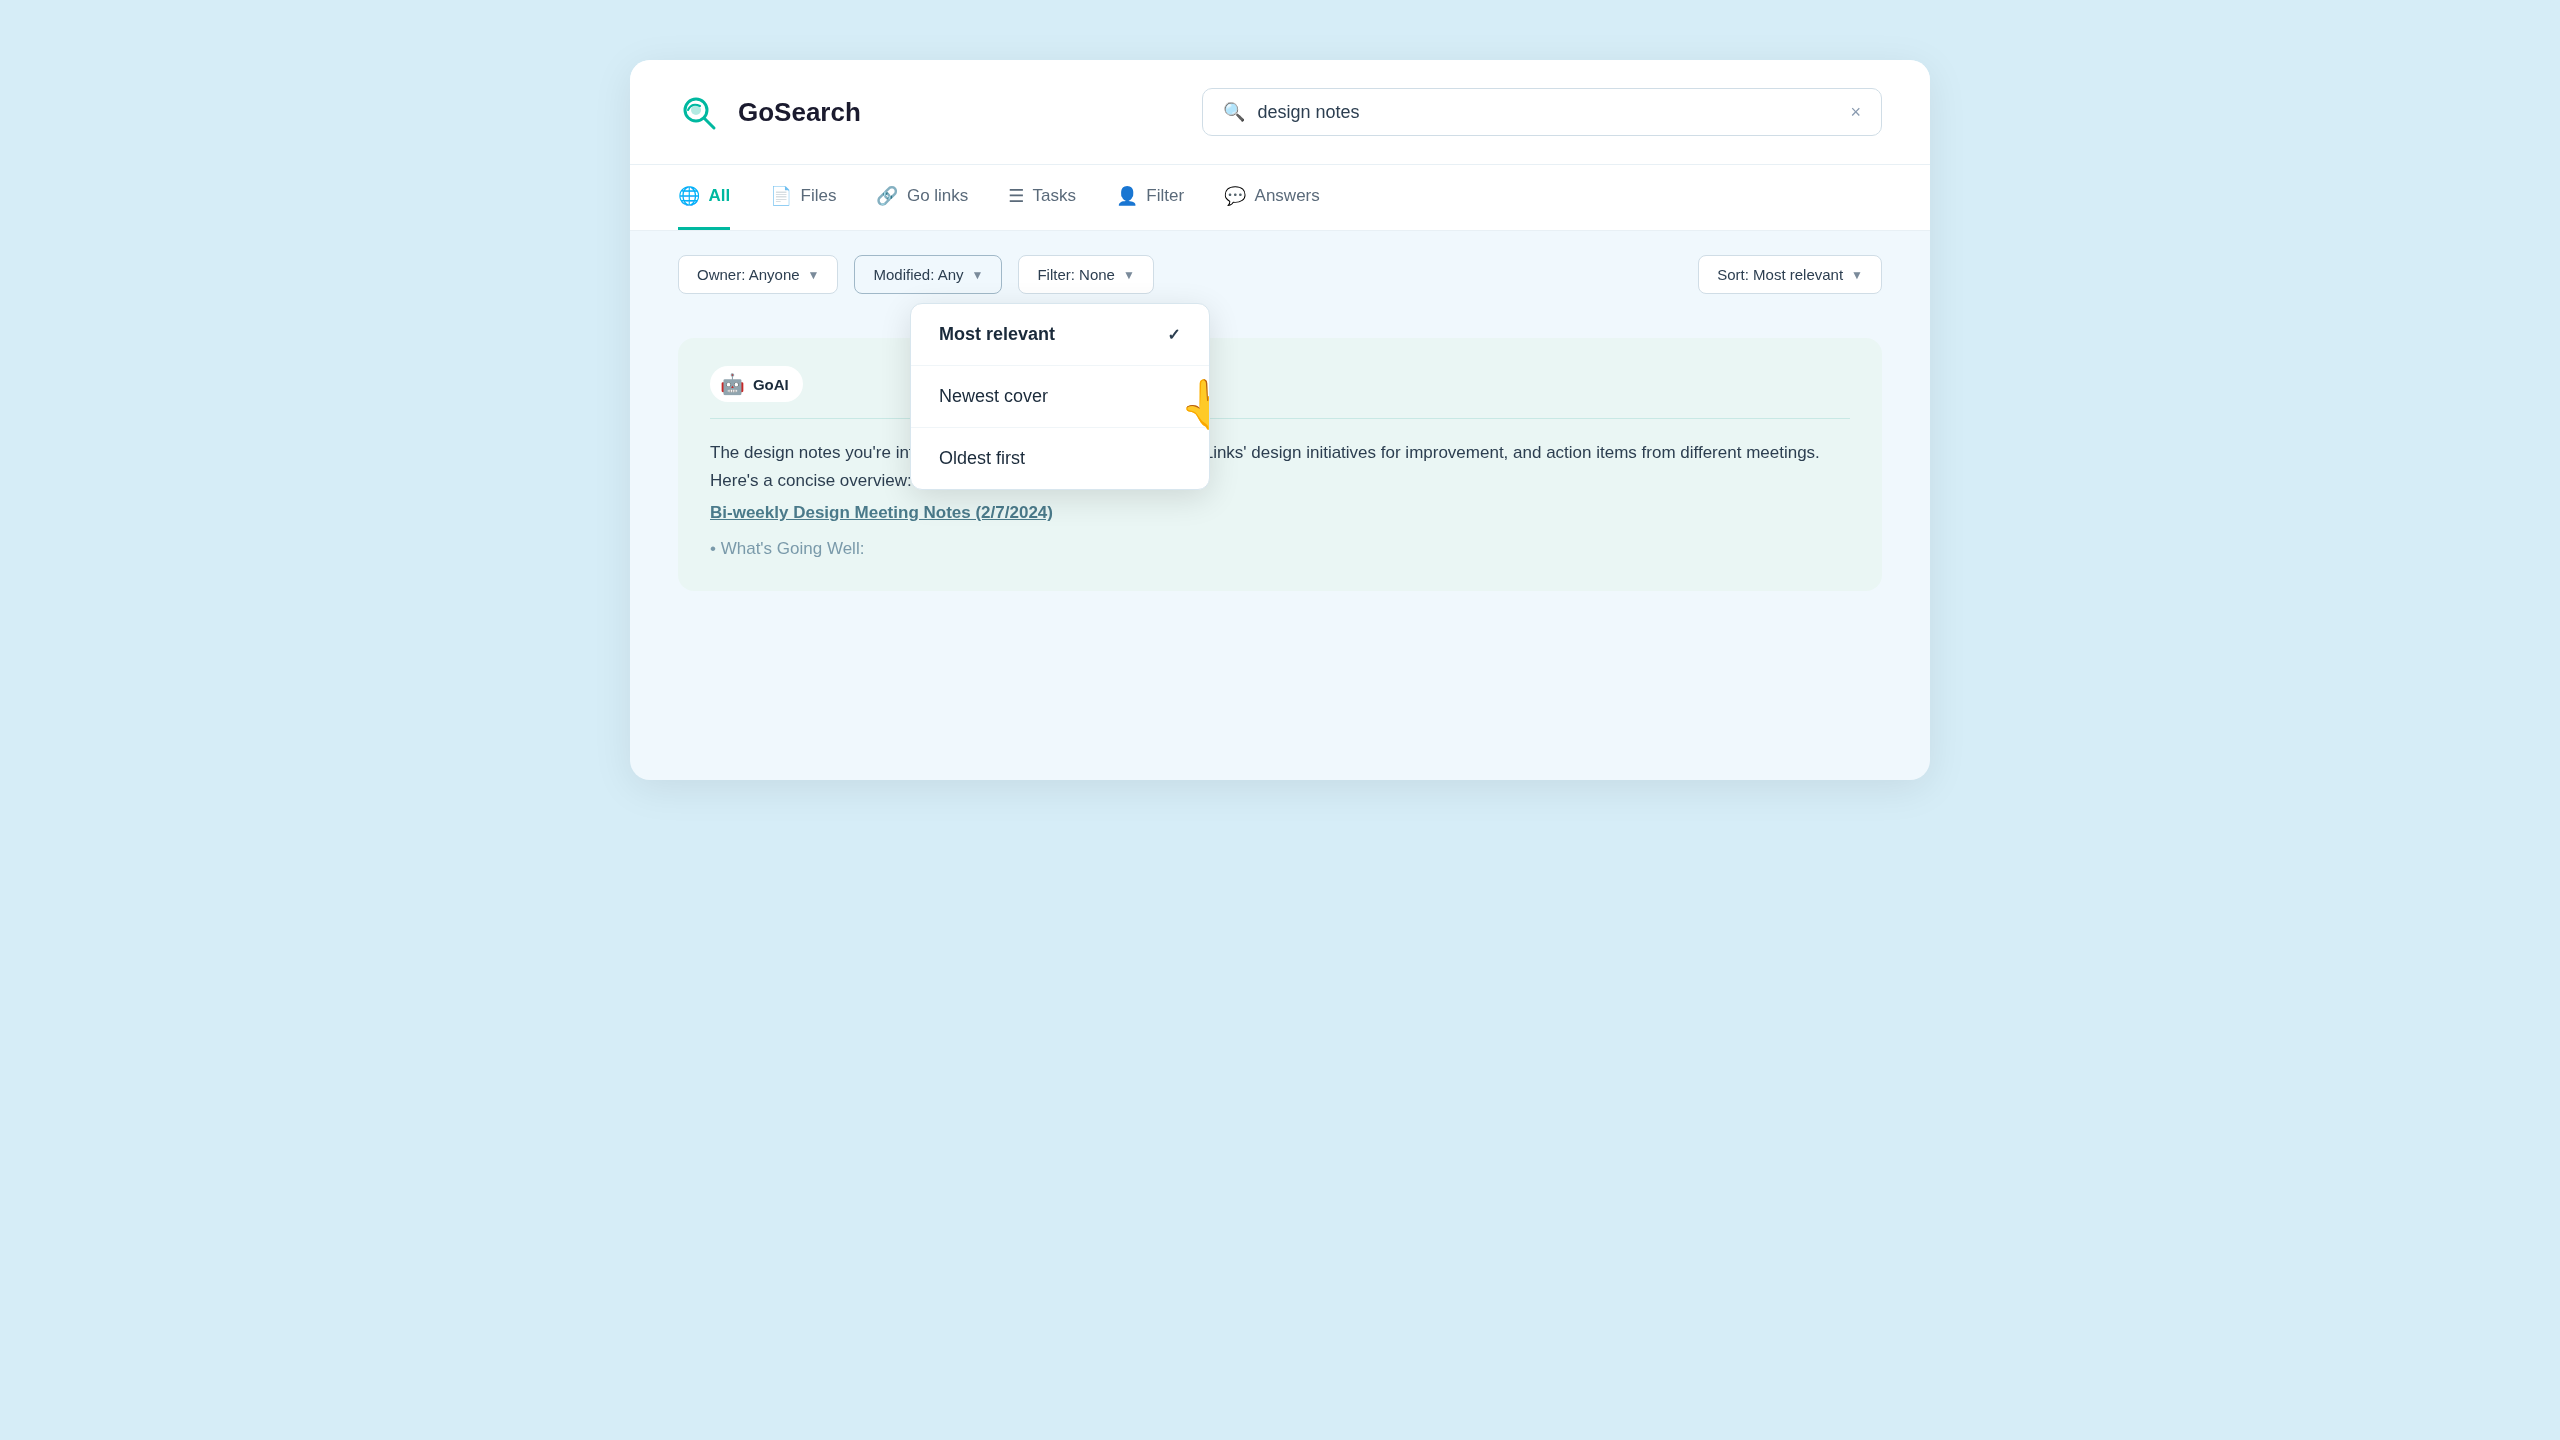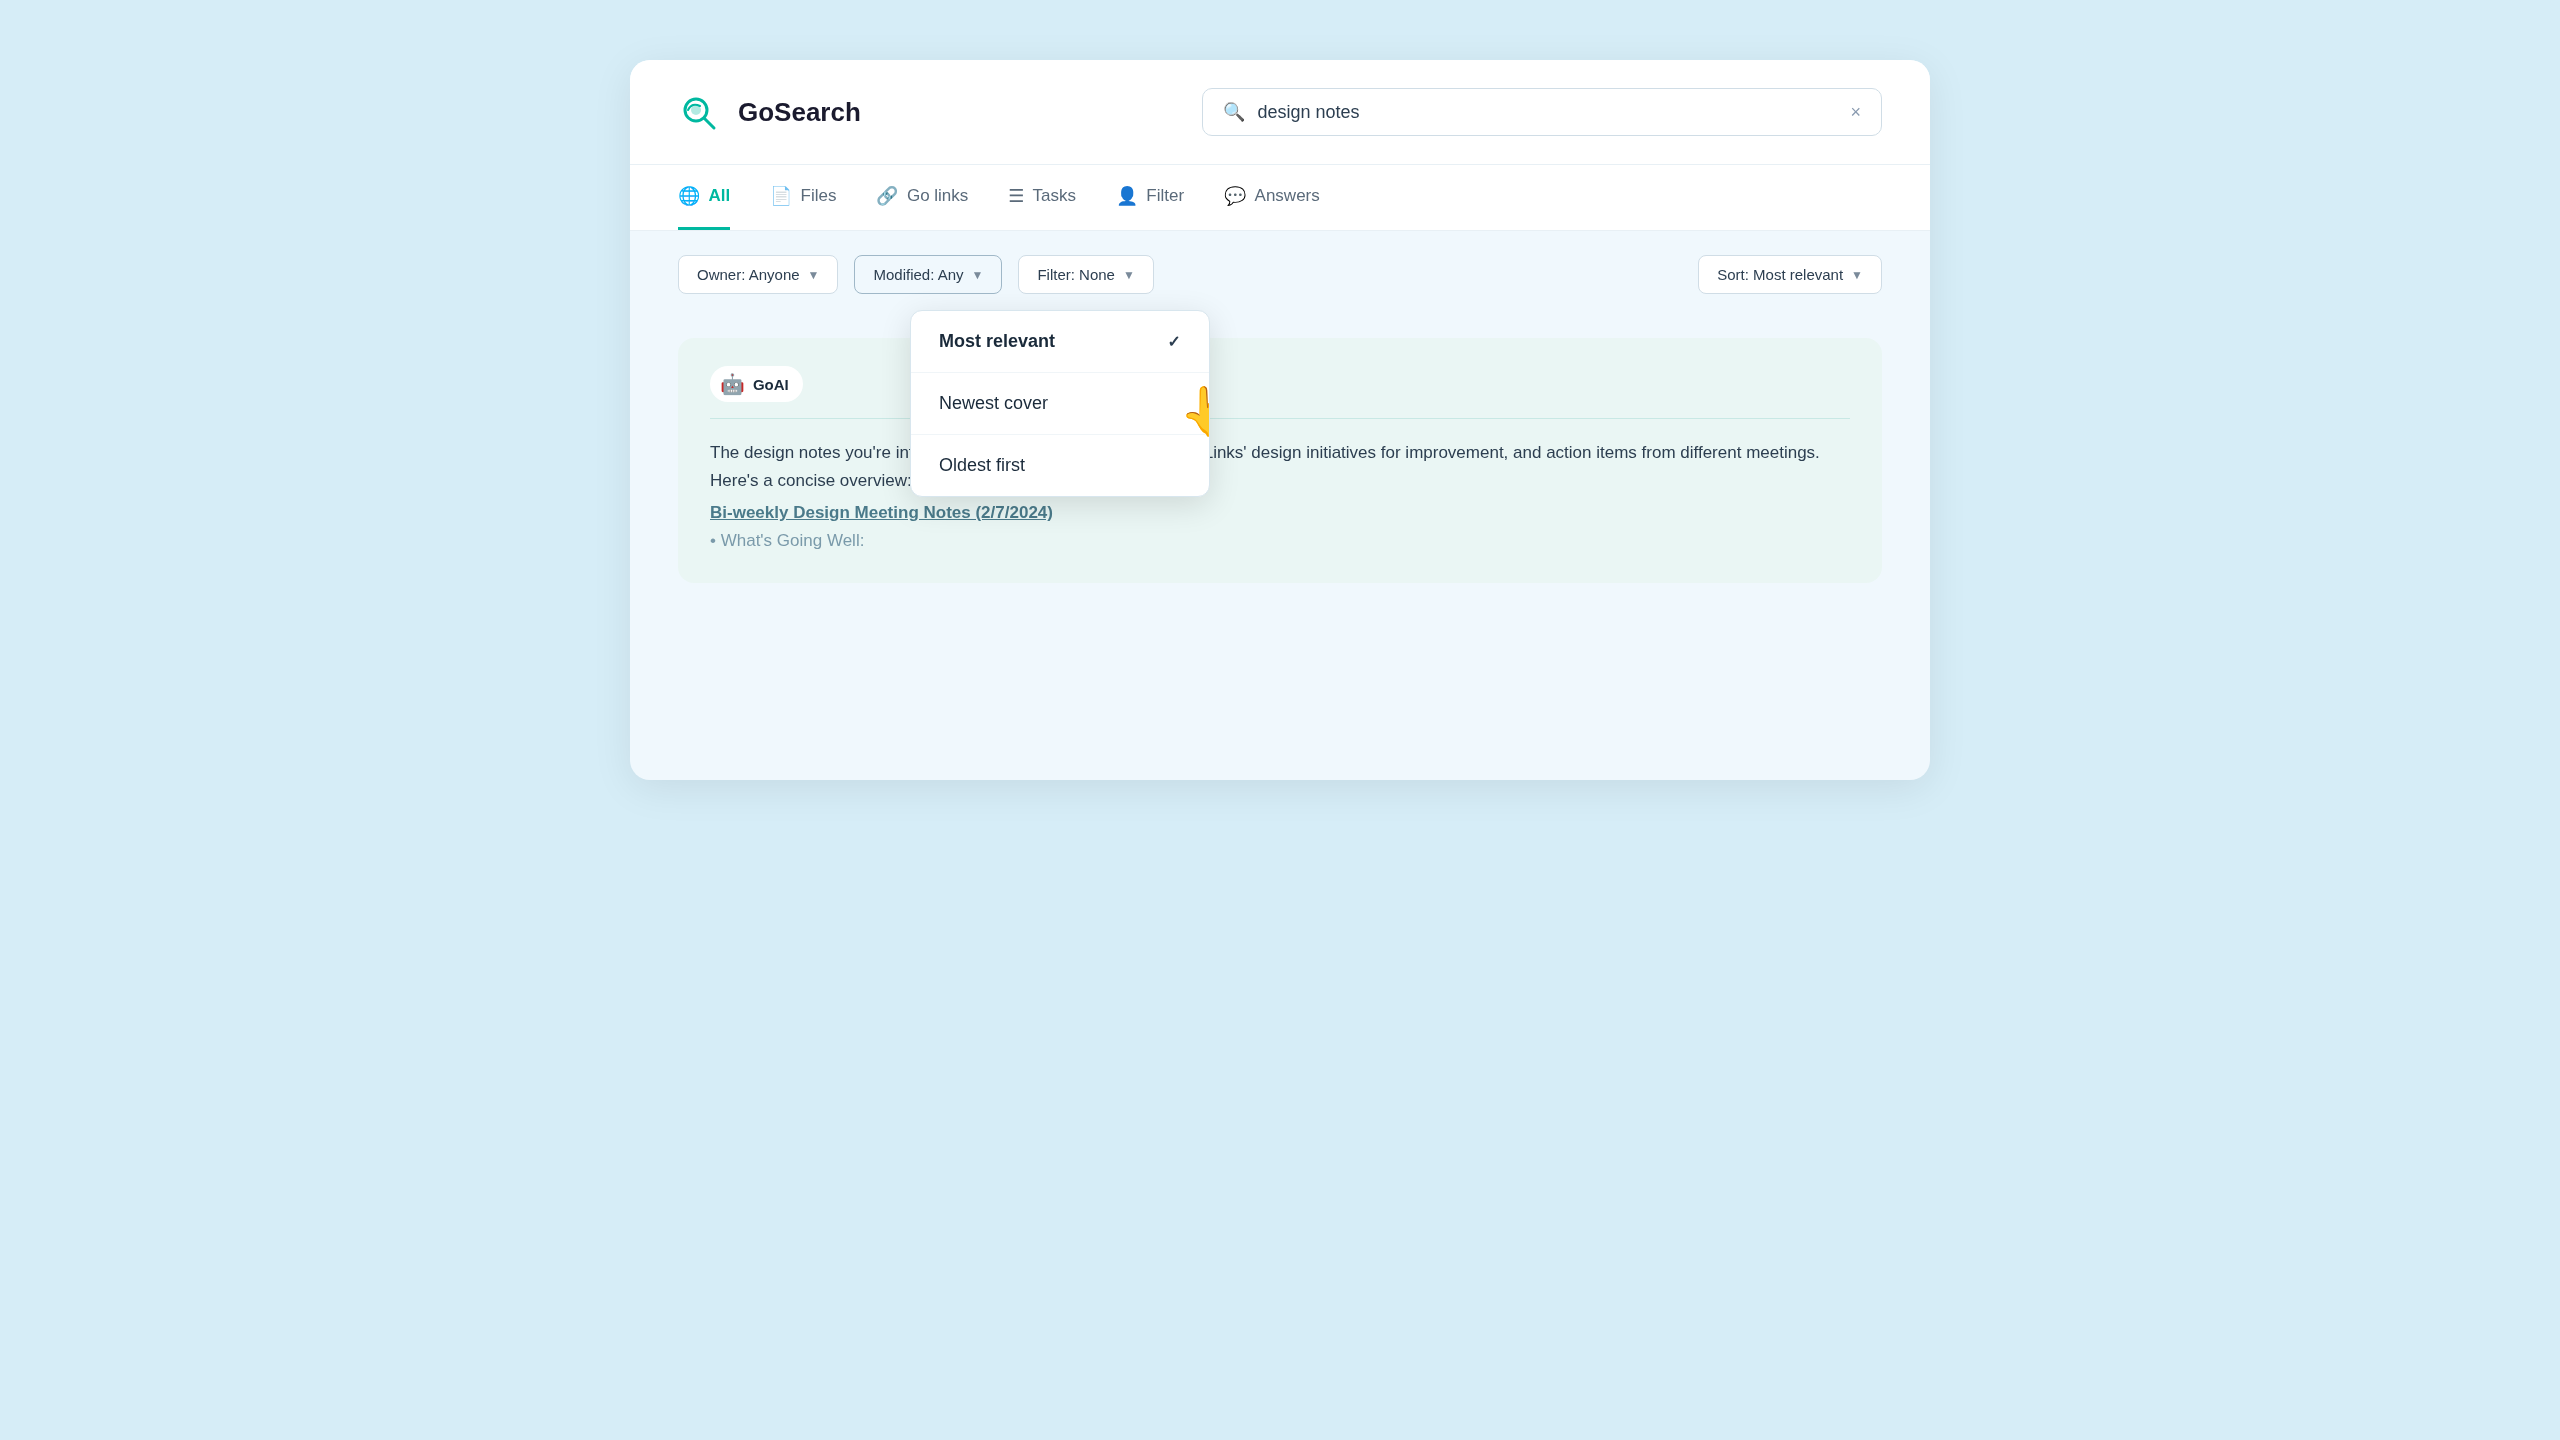--- a/index.html
+++ b/index.html
@@ -154,21 +154,21 @@
       color: #7a8a9a;
     }
 
     .sort-btn {
       margin-left: auto;
     }
 
     
     .dropdown-container {
       position: absolute;
-      top: 79px;
+      top: 72px;
       left: 280px;
       z-index: 100;
     }
 
     .dropdown-menu {
       background: #ffffff;
       border: 1.5px solid #d8e6ee;
       border-radius: 12px;
       box-shadow: 0 8px 32px rgba(0,0,0,0.12);
       min-width: 300px;
@@ -344,18 +344,18 @@
     <div class="goai-card">
       <div class="goai-header">
         <div class="goai-badge">
           <span class="robot-icon">🤖</span>
           <span>GoAI</span>
         </div>
       </div>
       <div class="goai-body">
         <p>The design notes you're interested in cover various aspects of GoLinks' design initiatives for improvement, and action items from different meetings. Here's a concise overview:</p>
         <p style="margin-top: 4px; color: #4a7a8a; text-decoration: underline; cursor: pointer; font-weight: bold;">Bi-weekly Design Meeting Notes (2/7/2024)</p>
-        <p style="color: #7a9aaa;">• What's Going Well:</p>
+        <p style="margin-top: 8px; color: #7a9aaa;">• What's Going Well:</p>
       </div>
     </div>
   </div>
 
 </div>
 
 </body></html>

